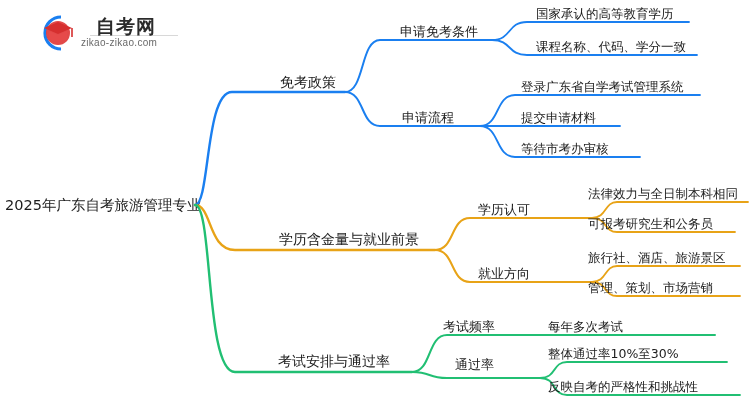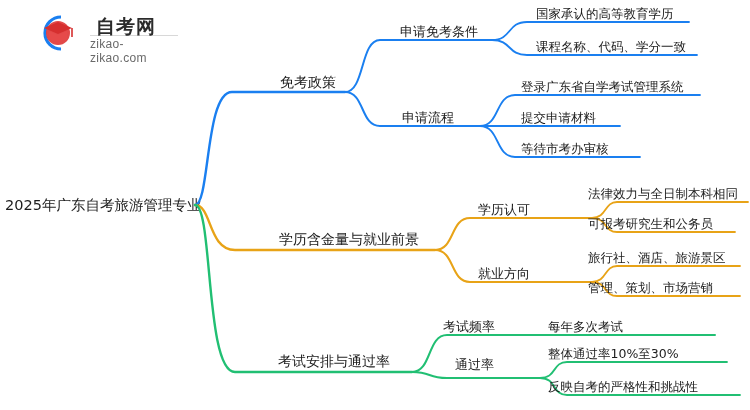--- a/index.html
+++ b/index.html
@@ -33,23 +33,23 @@
     left: 68px;
     top: 4px;
     font-size: 19px;
     font-weight: bold;
     color: #2b2b2b;
     letter-spacing: 1px;
     font-family: "DejaVu Sans", "Liberation Sans", sans-serif;
   }
   .logo-text-en {
     position: absolute;
-    left: 62px;
+    left: 53px;
     top: 27px;
-    font-size: 12px;
+    font-size: 10px;
     color: #6a6a6a;
     letter-spacing: 0.3px;
     font-family: "Liberation Sans", sans-serif;
   }
   .logo-divider {
     position: absolute;
     left: 62px;
     top: 25px;
     width: 88px;
     height: 1px;

